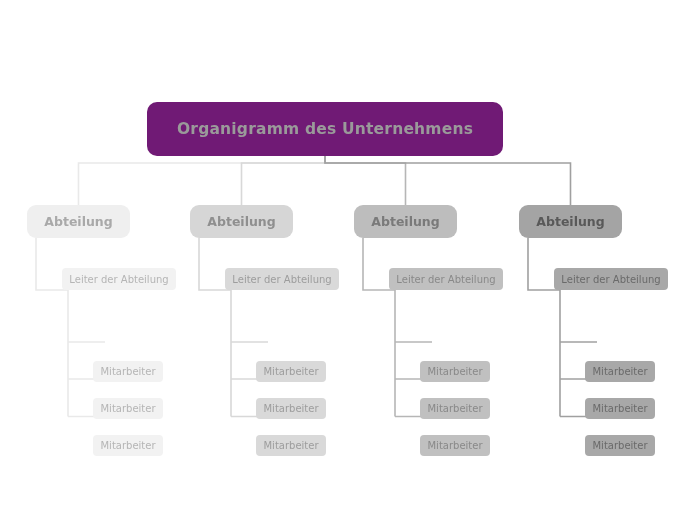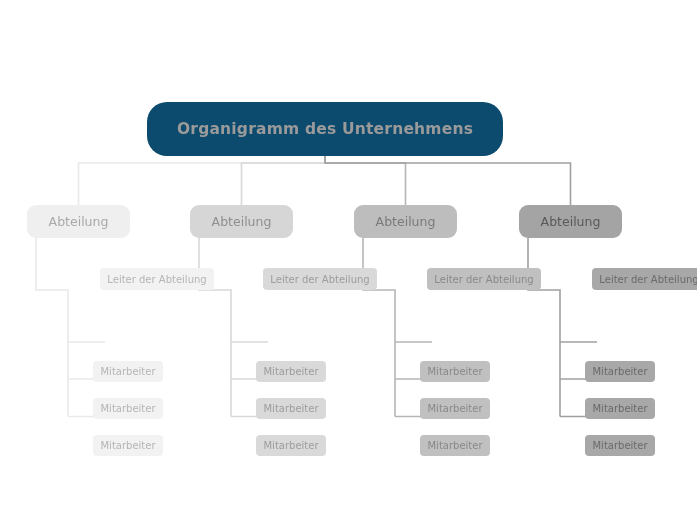--- a/index.html
+++ b/index.html
@@ -35,27 +35,26 @@
     font-weight: bold;
     letter-spacing: 0.2px;
   }
   .dept-box {
     top: 205px;
     width: 103px; height: 33px;
     border-radius: 9px;
   }
   .dept-box span {
     font-size: 12.5px;
-    font-weight: normal;
+    font-weight: bold;
   }
   .leader-box {
     top: 268px;
     width: 114px; height: 22px;
     border-radius: 4px;
-    margin-left: 38px;
   }
   .emp-box {
     width: 70px; height: 21px;
     border-radius: 4px;
     margin-top: 40px;
   }
   .leader-box span, .emp-box span {
     font-size: 10px;
     font-weight: normal;
   }
@@ -86,21 +85,21 @@
     <line x1="395" y1="342" x2="432" y2="342" stroke="#b6b6b6"></line>
     <line x1="395" y1="379" x2="432" y2="379" stroke="#b6b6b6"></line>
     <line x1="395" y1="416.5" x2="432" y2="416.5" stroke="#b6b6b6"></line>
 
     <polyline points="528,238 528,290 560,290 560,416.5" stroke="#a0a0a0"></polyline>
     <line x1="560" y1="342" x2="597" y2="342" stroke="#a0a0a0"></line>
     <line x1="560" y1="379" x2="597" y2="379" stroke="#a0a0a0"></line>
     <line x1="560" y1="416.5" x2="597" y2="416.5" stroke="#a0a0a0"></line>
   </svg>
 
-  <div class="node title-box" style="background-color: #0c4a6e; border-radius: 20px;">
+  <div class="node title-box" style="background-color: #701a75;">
     <span style="color: rgb(154, 154, 154);">Organigramm des Unternehmens</span>
   </div>
 
   <div>
     <div class="node dept-box" style="left: 27px; background-color: rgb(239, 239, 239);">
       <span style="color: rgb(169, 169, 169);">Abteilung</span>
     </div>
     <div class="node leader-box" style="left: 62px; background-color: rgb(242, 242, 242);">
       <span style="color: rgb(181, 181, 181);">Leiter der Abteilung</span>
     </div>

